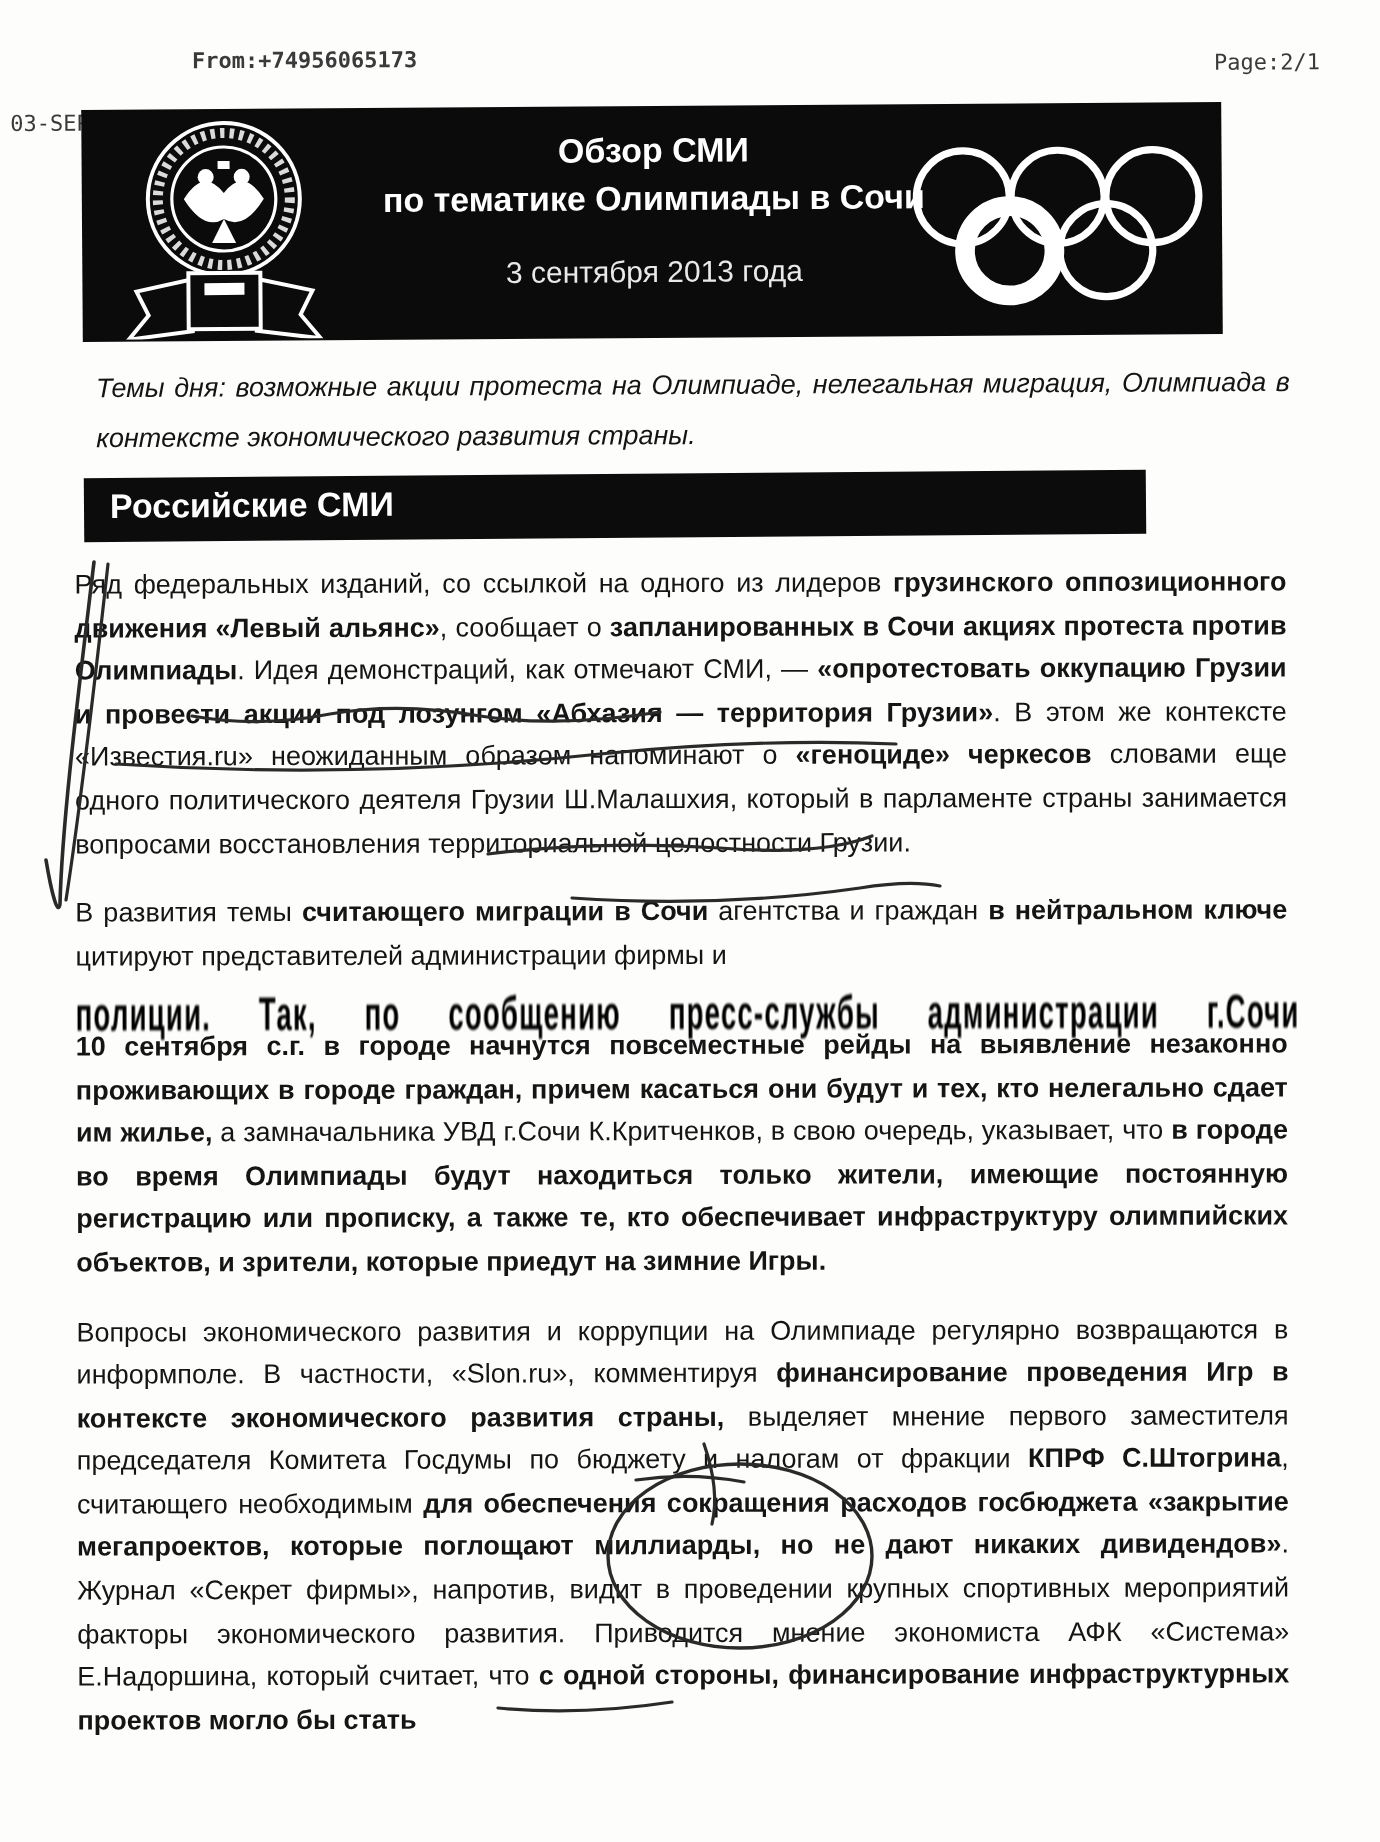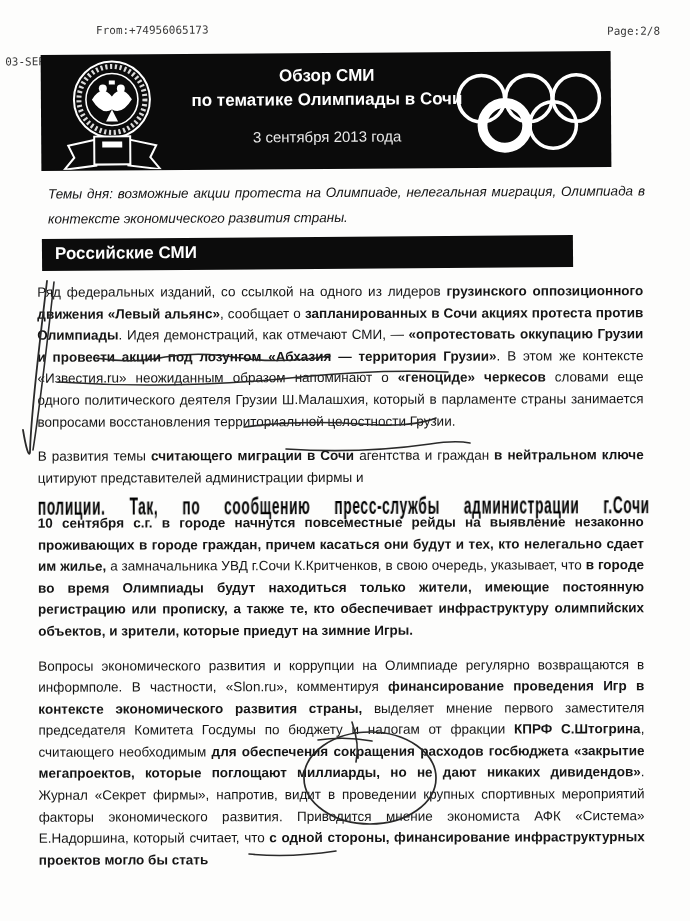--- a/index.html
+++ b/index.html
@@ -3,21 +3,21 @@
 <meta charset="utf-8">
 <style>
   html,body{margin:0;padding:0;background:#e8e8e8;}
   .page{position:relative;width:690px;height:921px;background:#fdfdfc;overflow:hidden;
         font-family:"Liberation Sans",sans-serif;color:#1c1c1c;}
   
   .faxbar{position:absolute;top:22px;left:0;width:690px;height:18px;
           font-family:"DejaVu Sans Mono",monospace;font-size:11px;color:#3a3a3a;
           transform:rotate(-0.25deg);}
   .faxbar .dt{position:absolute;left:5px;top:12px;margin-top:20px;}
-  .faxbar .from{position:absolute;left:96px;top:1px;}
+  .faxbar .from{position:absolute;left:96px;top:1px;font-weight:bold;}
   .faxbar .page-no{position:absolute;left:607px;top:4px;}
   
   .banner{position:absolute;left:42px;top:54px;width:568px;height:114px;background:#0b0b0b;
           transform:rotate(-0.4deg);box-shadow:0 0 0 1px #0b0b0b;}
   .banner .emblem{position:absolute;left:8px;top:2px;}
   .banner .titles{position:absolute;left:140px;top:10px;width:290px;text-align:center;color:#fff;}
   .banner .t1{font-size:17px;font-weight:700;line-height:24px;}
   .banner .t2{font-size:17px;font-weight:700;line-height:24px;}
   .banner .dateline{margin-top:16px;font-size:15px;font-weight:400;color:#e9e9e9;}
   .banner .rings{position:absolute;right:6px;top:16px;}
@@ -42,21 +42,21 @@
   .pen{position:absolute;left:0;top:0;pointer-events:none;}
 </style>
 </head>
 <body>
 
 <div class="page">
 
   <div class="faxbar">
     <span class="dt">03-SEP-2013 15:52</span>
     <span class="from">From:+74956065173</span>
-    <span class="page-no">Page:2/8</span>
+    <span class="page-no">Page:2/1</span>
   </div>
 
   <div class="banner">
     <svg class="emblem" width="124" height="112" viewBox="0 0 124 112">
       <circle cx="62" cy="42" r="38" fill="none" stroke="#fff" stroke-width="2"></circle>
       <circle cx="62" cy="42" r="33" fill="none" stroke="#fff" stroke-width="5" stroke-dasharray="2.2 2.6" opacity="0.85"></circle>
       <circle cx="62" cy="42" r="26" fill="none" stroke="#fff" stroke-width="1.6"></circle>
 
       <path d="M42 42 Q52 26 62 39 Q72 26 82 42 Q72 58 62 52 Q52 58 42 42 Z" fill="#fff"></path>
       <circle cx="53" cy="31" r="4" fill="#fff"></circle>

